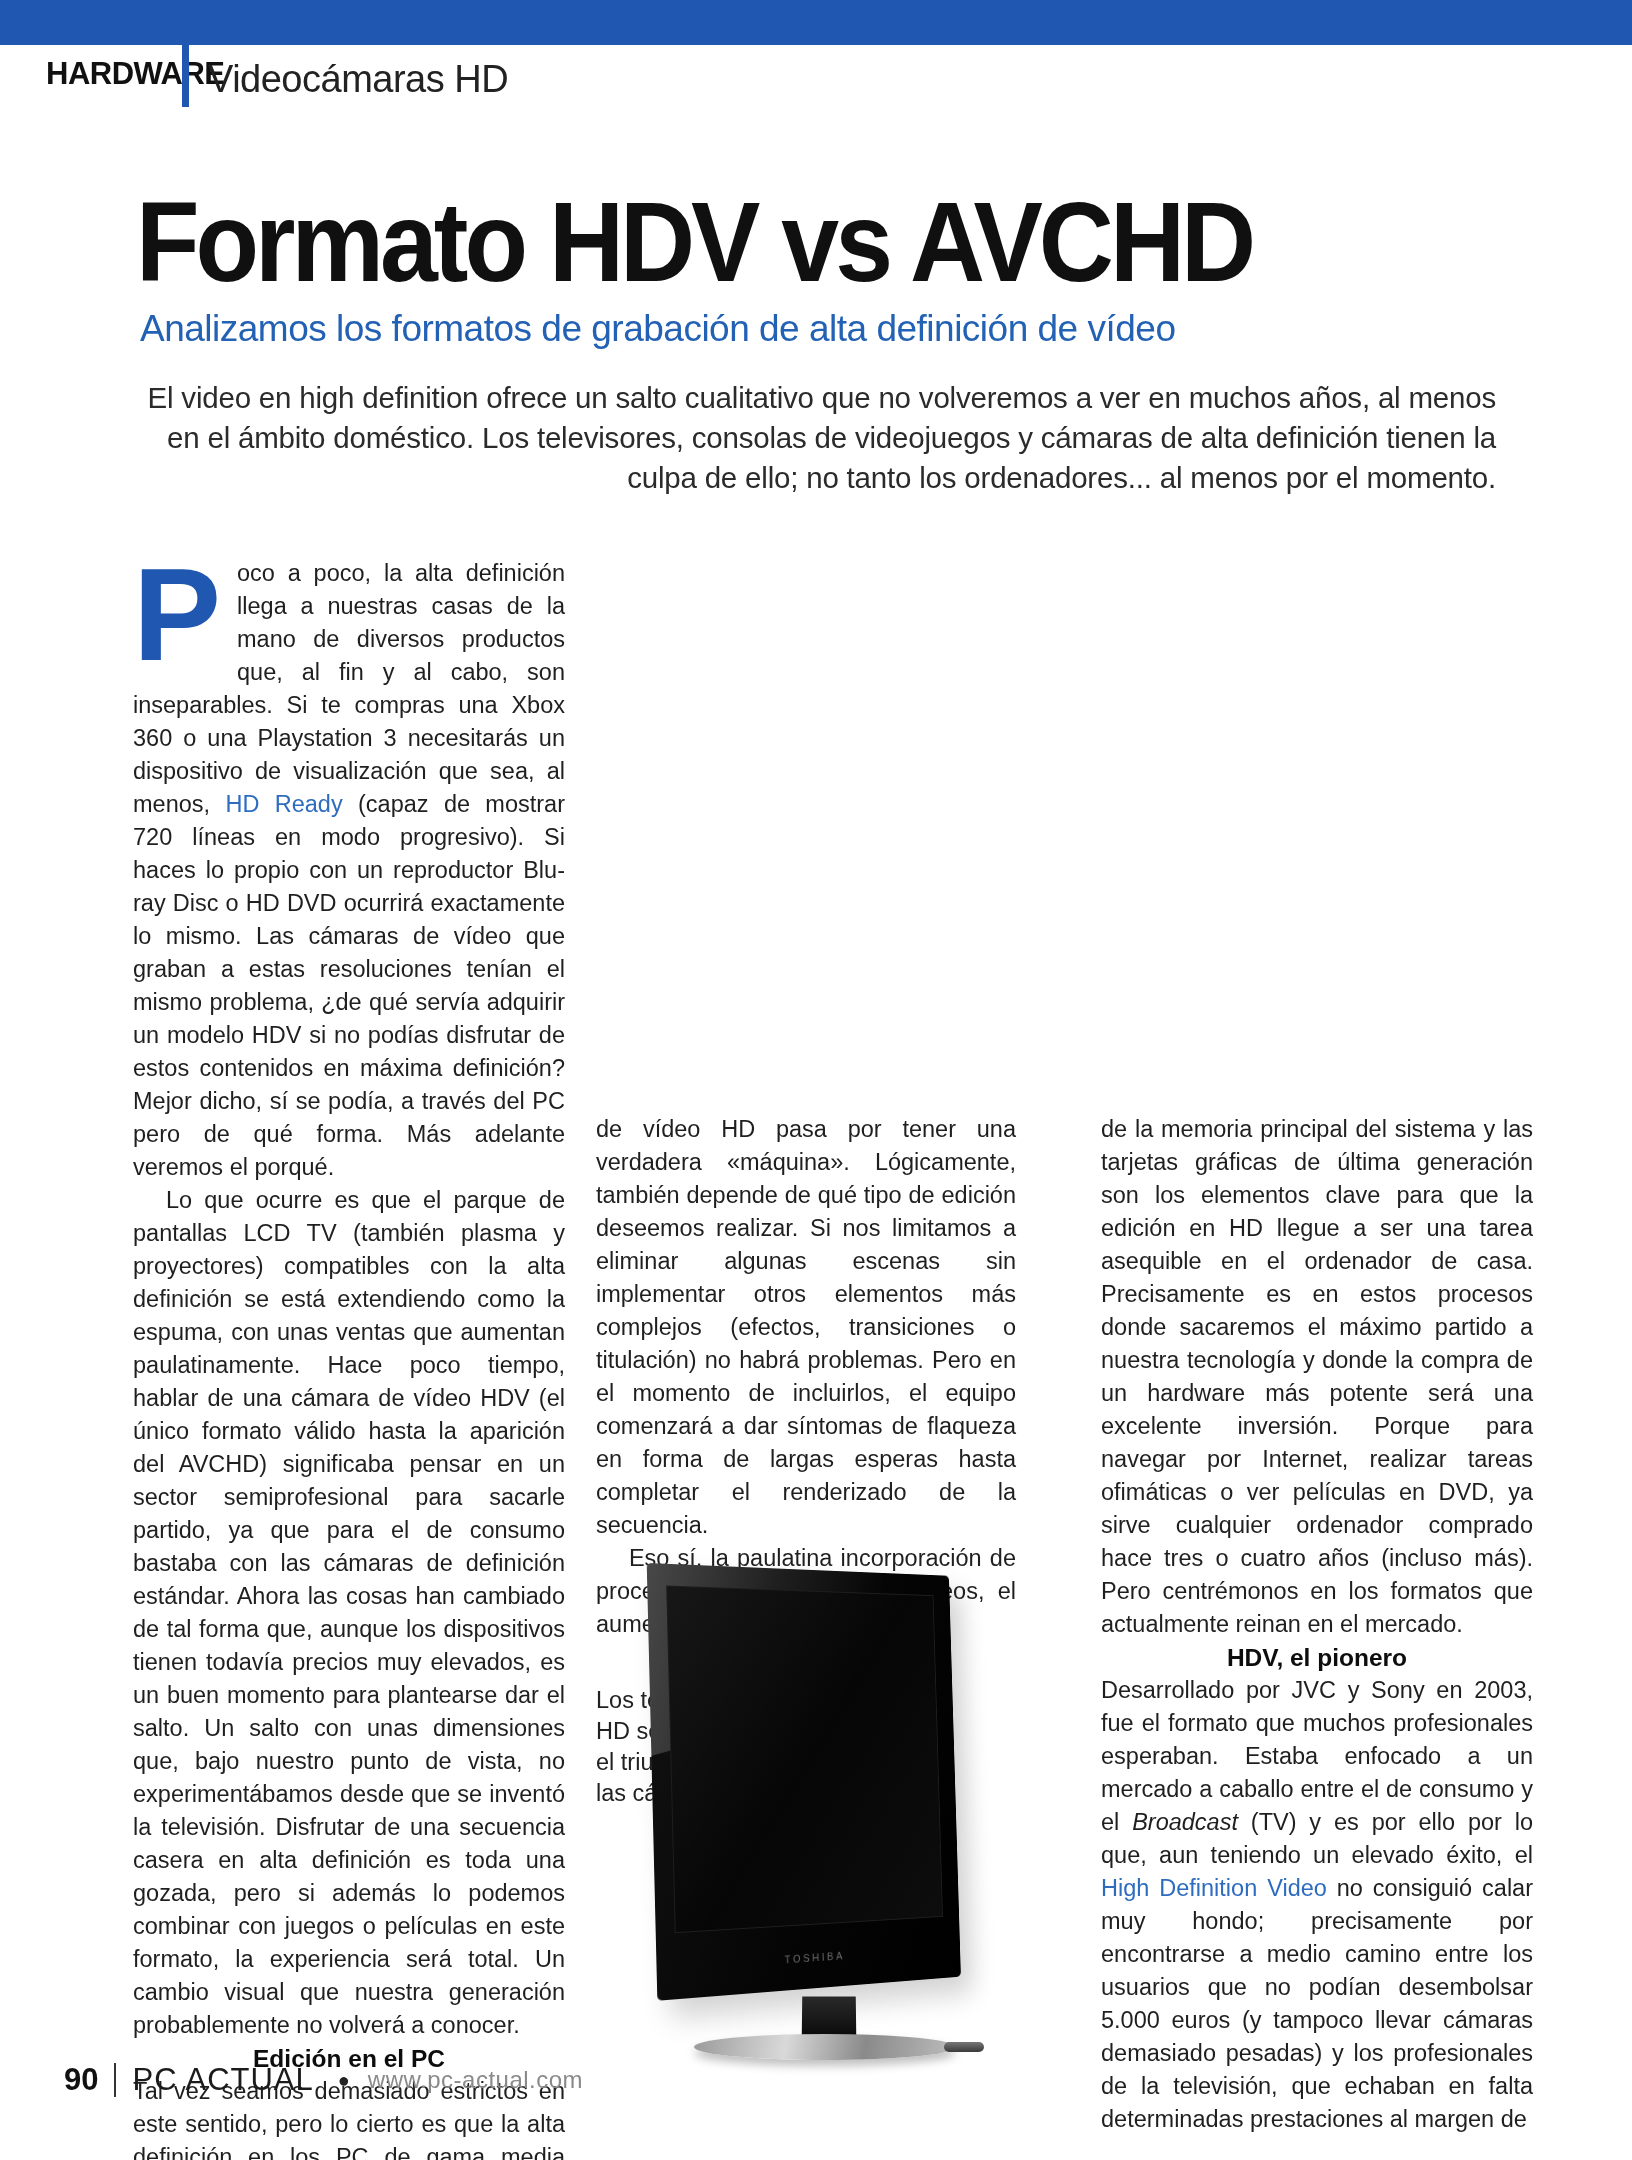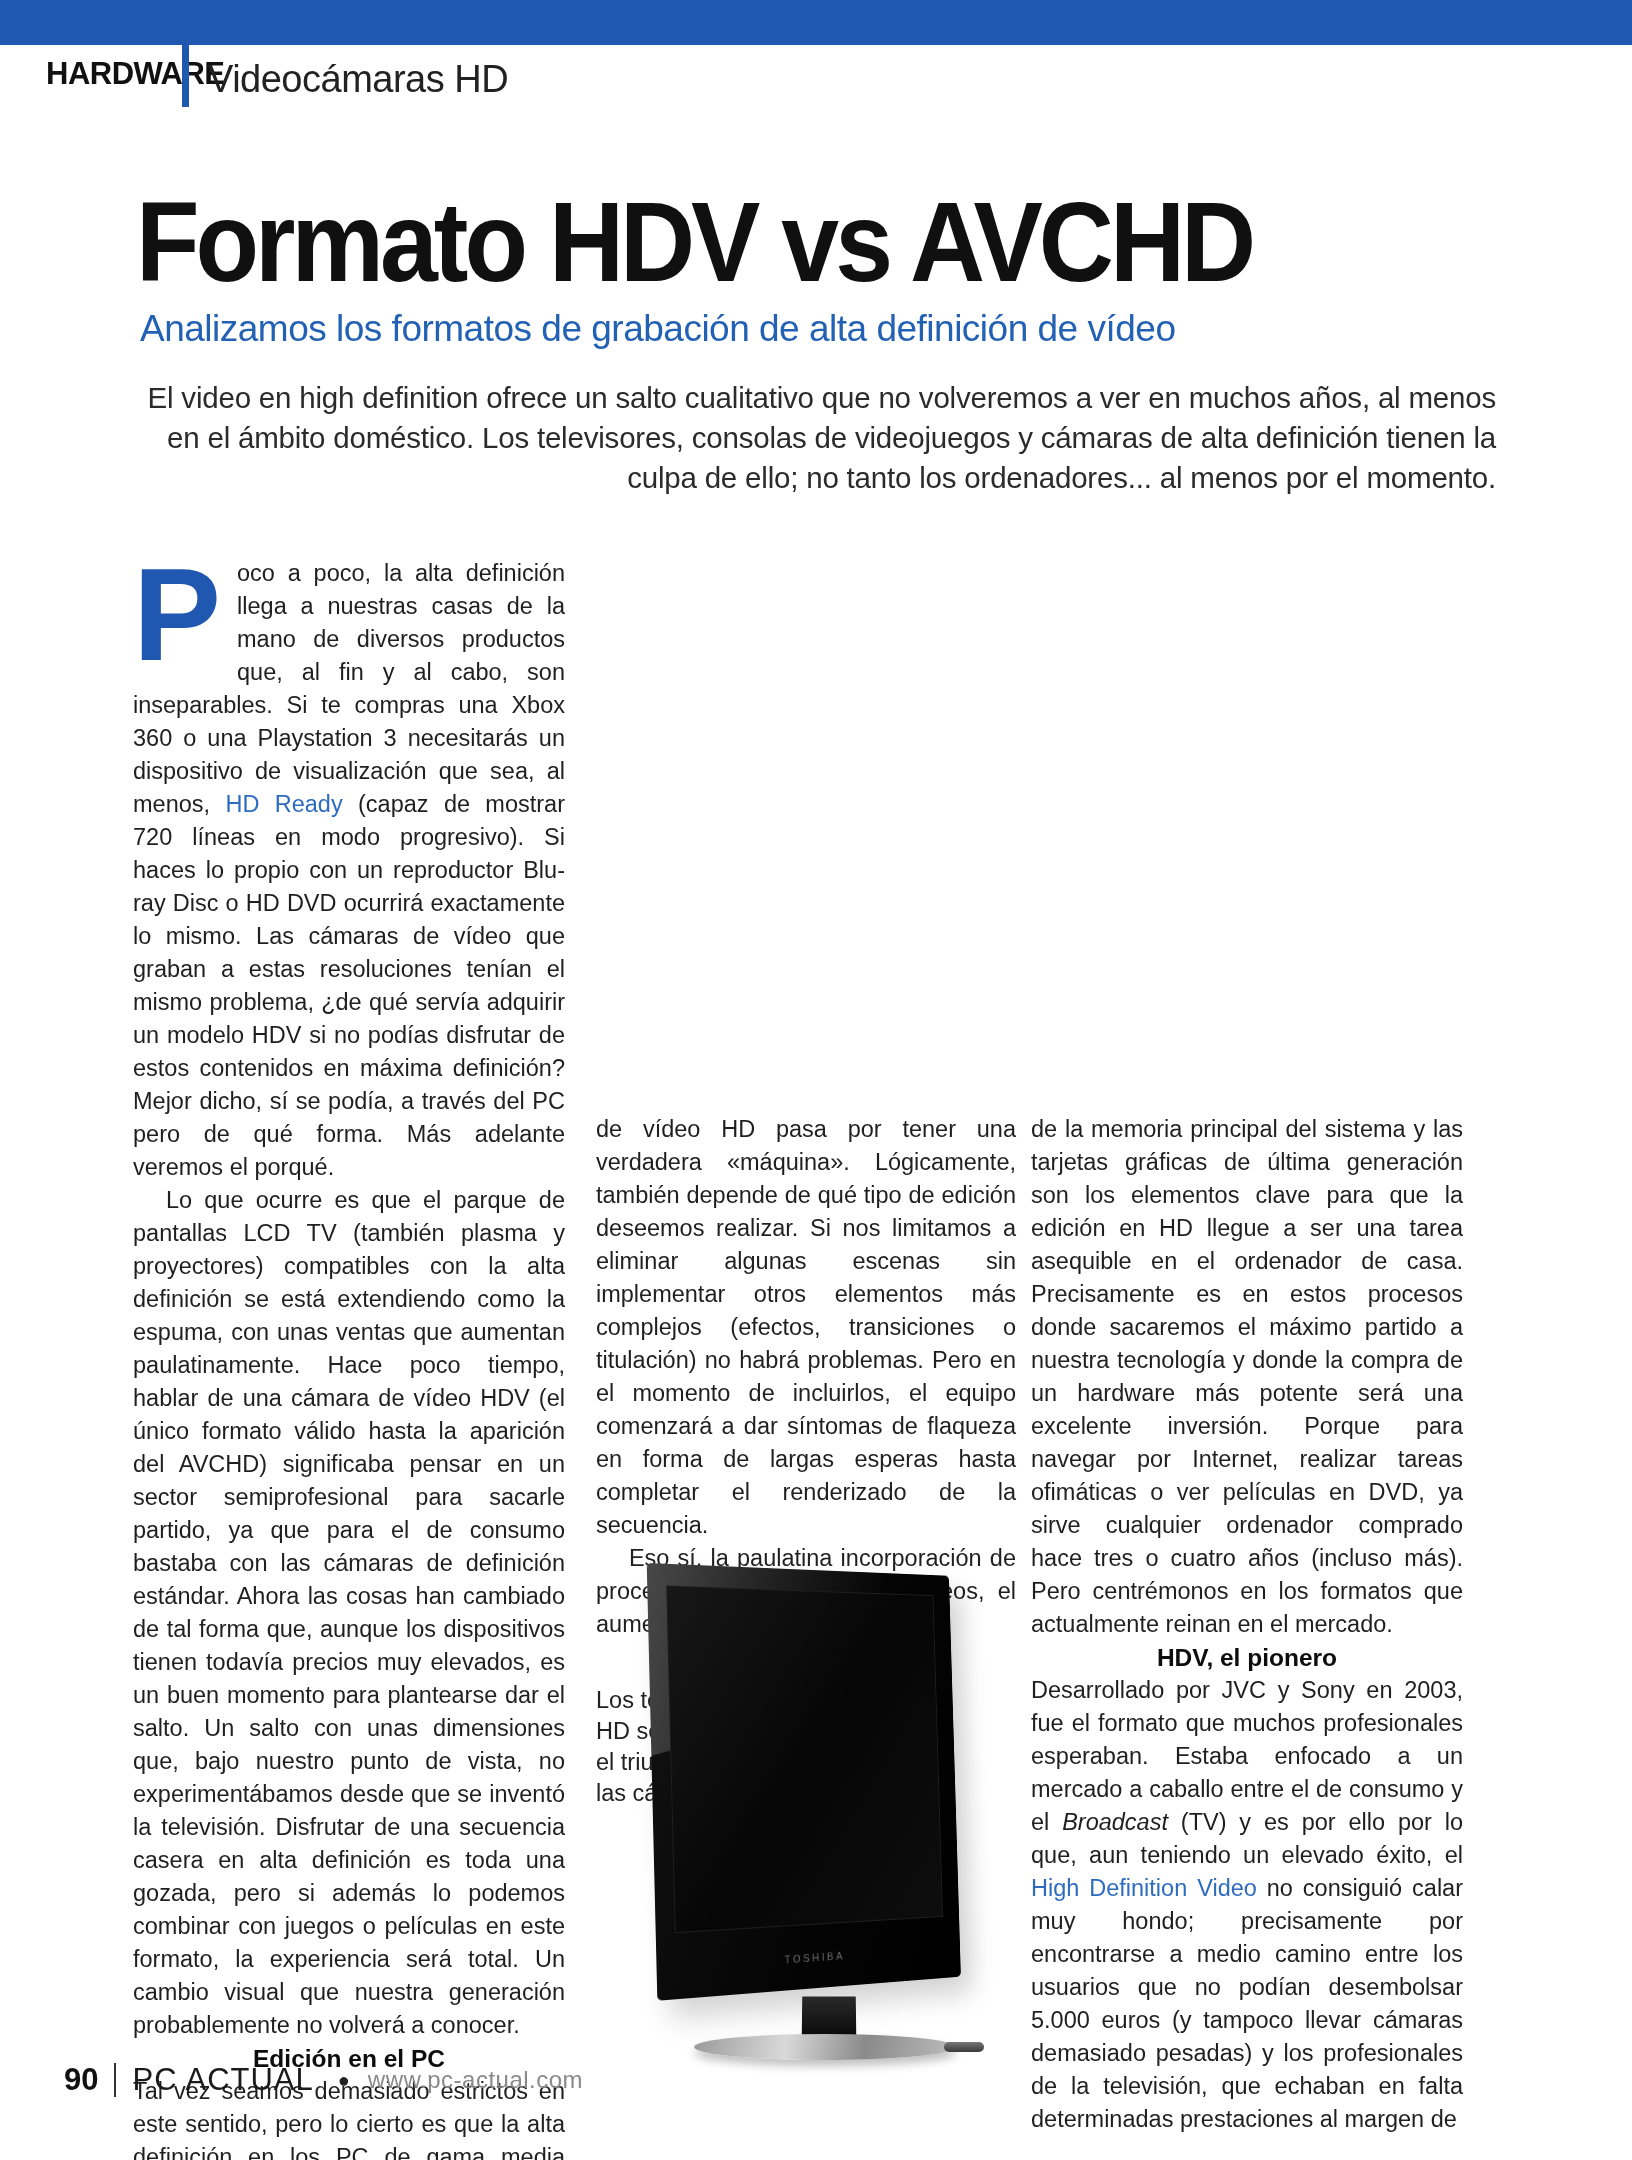--- a/index.html
+++ b/index.html
@@ -16,21 +16,21 @@
   .title{position:absolute;left:136px;top:178px;font-size:104px;font-weight:bold;color:#101010;
          letter-spacing:-4px;transform:scaleY(1.08);transform-origin:left top;white-space:nowrap;}
   .subtitle{position:absolute;left:140px;top:308px;font-size:37px;color:#2361b5;letter-spacing:-0.5px;white-space:nowrap;}
   .intro{position:absolute;left:140px;top:378px;width:1356px;font-size:29.5px;line-height:40px;color:#2b2b2b;
          letter-spacing:-0.2px;text-align:right;}
 
   
   .col{position:absolute;font-size:23.5px;line-height:33px;text-align:justify;color:#1f1f1f;}
   .col1{left:133px;top:557px;width:432px;}
   .col2{left:596px;top:1113px;width:420px;}
-  .col3{left:1031px;top:1113px;width:432px;}
+  .col3{left:1101px;top:1113px;width:432px;}
   .col p{margin:0;}
   .col p.indent{text-indent:1.4em;}
   .sub-head{font-size:24.5px;font-weight:bold;color:#0d0d0d;margin:33px 0 4px 0;text-align:center;}
   .dropcap{float:left;font-size:132px;line-height:0.76;font-weight:bold;color:#2057b0;margin:8px 16px 0 0;}
   .link{color:#2e6cc0;}
   .ital{font-style:italic;}
 
   
   .hero{position:absolute;left:596px;top:557px;width:888px;height:521px;border-radius:30px;overflow:hidden;
         background:linear-gradient(150deg,#ededed 0%,#d7d7d7 22%,#f6f6f6 45%,#c8c8c8 72%,#ececec 100%);

